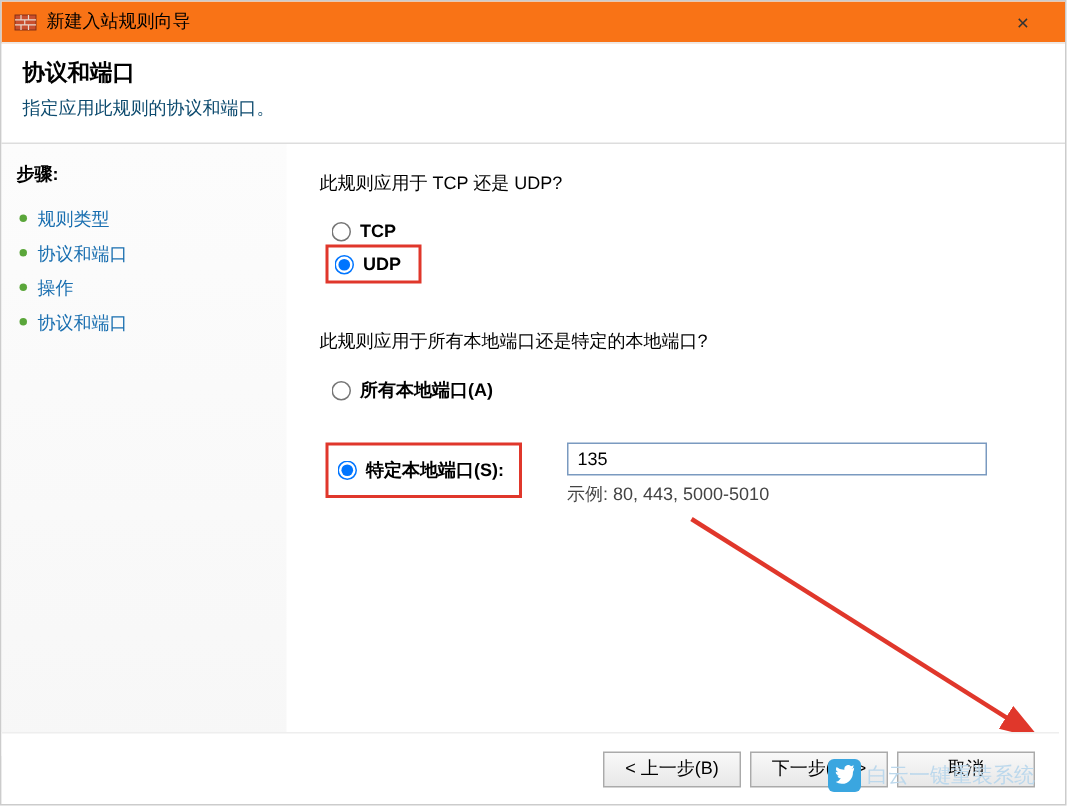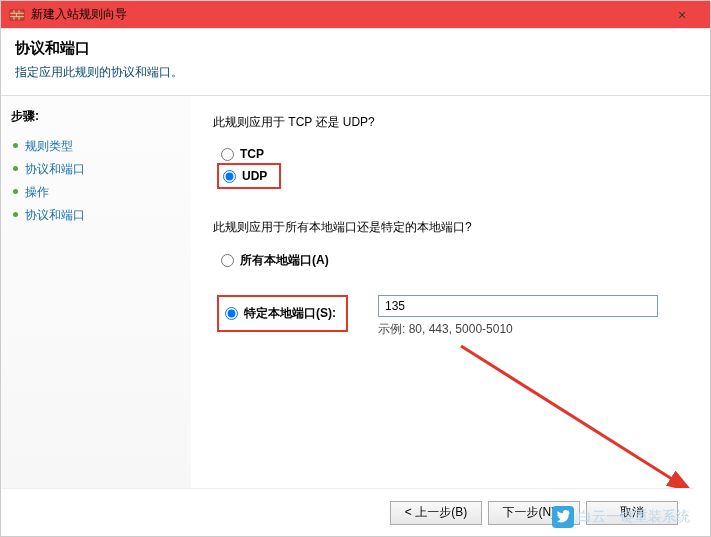--- a/index.html
+++ b/index.html
@@ -11,21 +11,21 @@
     height: 537px;
     overflow: hidden;
     position: relative;
     border: 1px solid #ccc;
   }
   .titlebar {
     height: 28px;
     display: flex;
     align-items: center;
     padding: 0 8px;
-    background: #ef4444;
+    background: #f97316;
     border-bottom: 1px solid #e8e8e8;
   }
   .titlebar .icon {
     width: 16px; height: 16px;
     margin-right: 6px;
     display: inline-flex;
     align-items: center; justify-content: center;
   }
   .titlebar .title { flex: 1; font-size: 12px; }
   .titlebar .close {
@@ -96,21 +96,21 @@
     width: 280px;
     height: 22px;
     border: 1px solid #7a9ac0;
     padding: 2px 6px;
     font-size: 12px;
     font-family: inherit;
   }
   .example { font-size: 12px; color: #444; margin-top: 4px; margin-left: 0; }
   .footer {
     position: absolute;
-    bottom: 0; left: 0; right: 16px;
+    bottom: 0; left: 0; right: 4px;
     height: 48px;
     display: flex;
     align-items: center;
     justify-content: flex-end;
     padding: 0 16px;
     gap: 6px;
     background: #fff;
     border-top: 1px solid #eee;
   }
   .btn {

